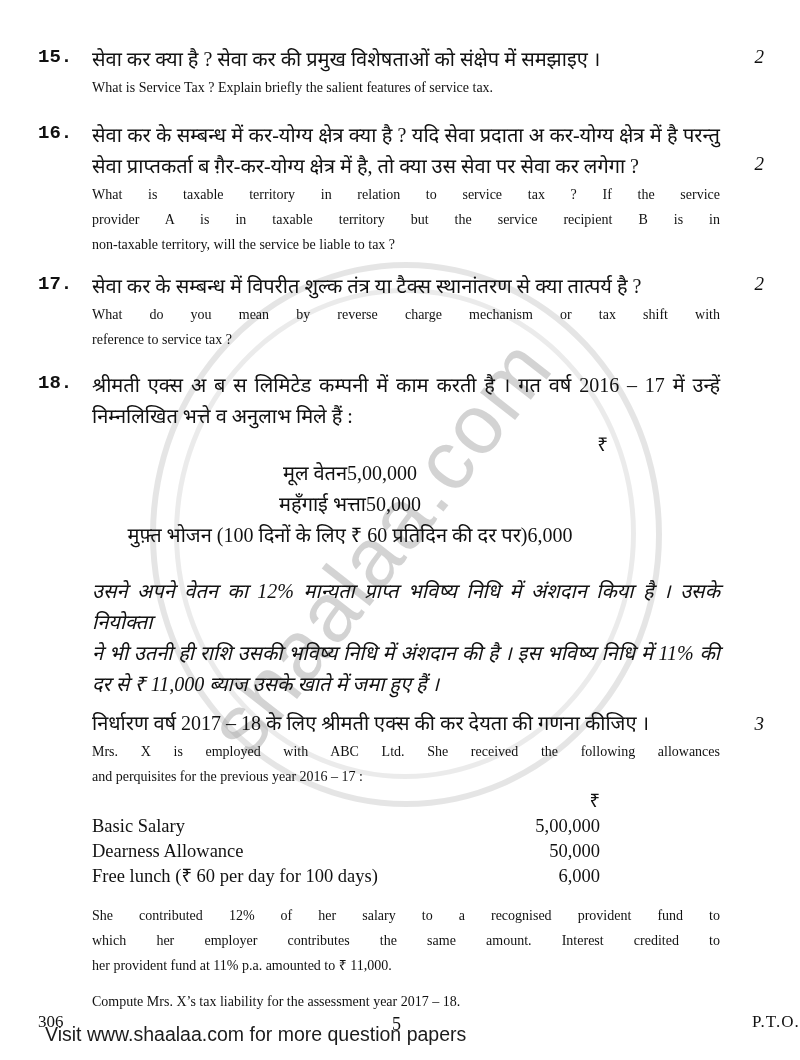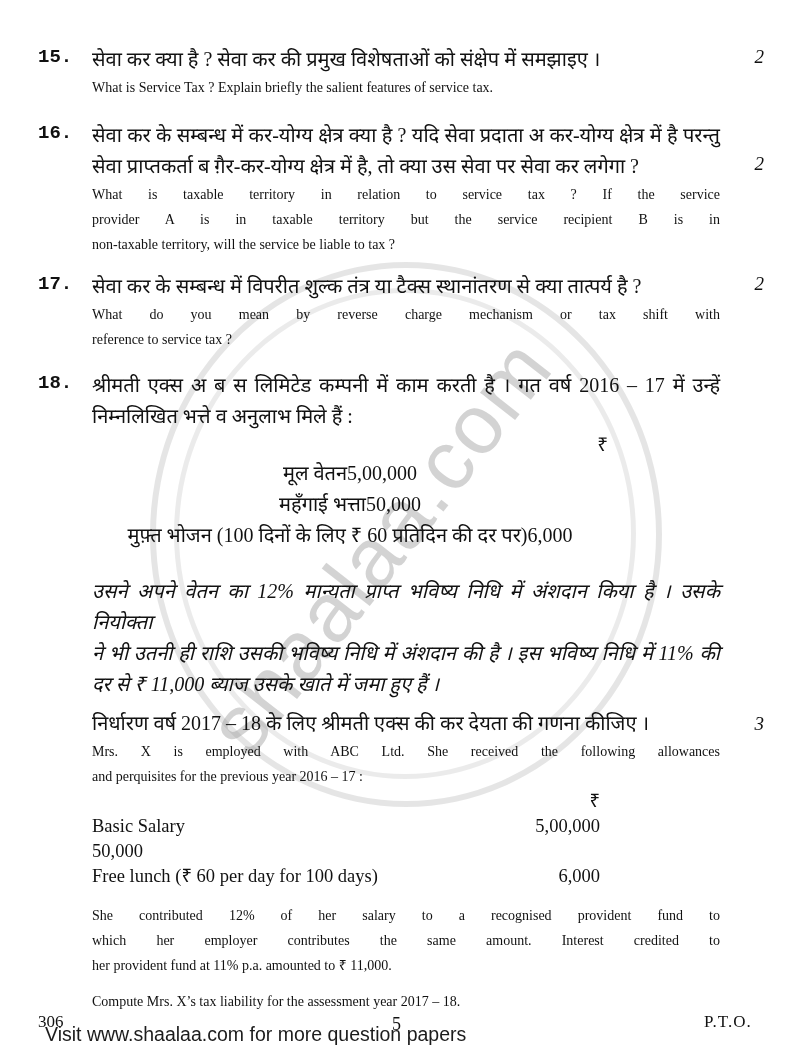--- a/index.html
+++ b/index.html
@@ -32,21 +32,21 @@
   .trow-hi{width:516px;font-size:20px;line-height:31px;justify-content:center;}
   .trow-en{width:508px;font-size:18.5px;line-height:25px;gap:32px;}
   .amt{white-space:nowrap;}
   .para-hi{margin-top:25px;font-style:italic;}
   .compute-hi{position:relative;margin-top:8px;}
   .para-en{margin-top:14px;}
   .compute-en{margin-top:11px;}
   
   .f306{position:absolute;left:38px;top:1012px;font-size:17px;z-index:2;}
   .fpage{position:absolute;left:392px;top:1014px;font-size:18px;z-index:2;}
-  .fpto{position:absolute;left:704px;top:1012px;font-size:17px;letter-spacing:1px;z-index:2;}
+  .fpto{position:absolute;left:752px;top:1012px;font-size:17px;letter-spacing:1px;z-index:2;}
   .fvisit{position:absolute;left:5px;top:1023px;z-index:2;
           font-family:"Liberation Sans",sans-serif;font-size:19.5px;color:#1c1c1c;margin-left:40px;}
 </style>
 </head>
 <body>
 
 <div class="page">
 
   <div class="wm">
     <div class="wm-ellipse wm-outer"></div>
@@ -114,20 +114,21 @@
 
       <div class="en just">Mrs. X is employed with ABC Ltd. She received the following allowances</div>
       <div class="en">and perquisites for the previous year 2016 – 17 :</div>
 
       <div class="rhdr-en">₹</div>
       <div class="trow trow-en">
         <span>Basic Salary</span>
         <span class="amt">5,00,000</span>
       </div>
       <div class="trow trow-en">
+        <span>Dearness Allowance</span>
         <span class="amt">50,000</span>
       </div>
       <div class="trow trow-en">
         <span>Free lunch (₹ 60 per day for 100 days)</span>
         <span class="amt">6,000</span>
       </div>
 
       <div class="para-en">
         <div class="en just">She contributed 12% of her salary to a recognised provident fund to</div>
         <div class="en just">which her employer contributes the same amount. Interest credited to</div>

